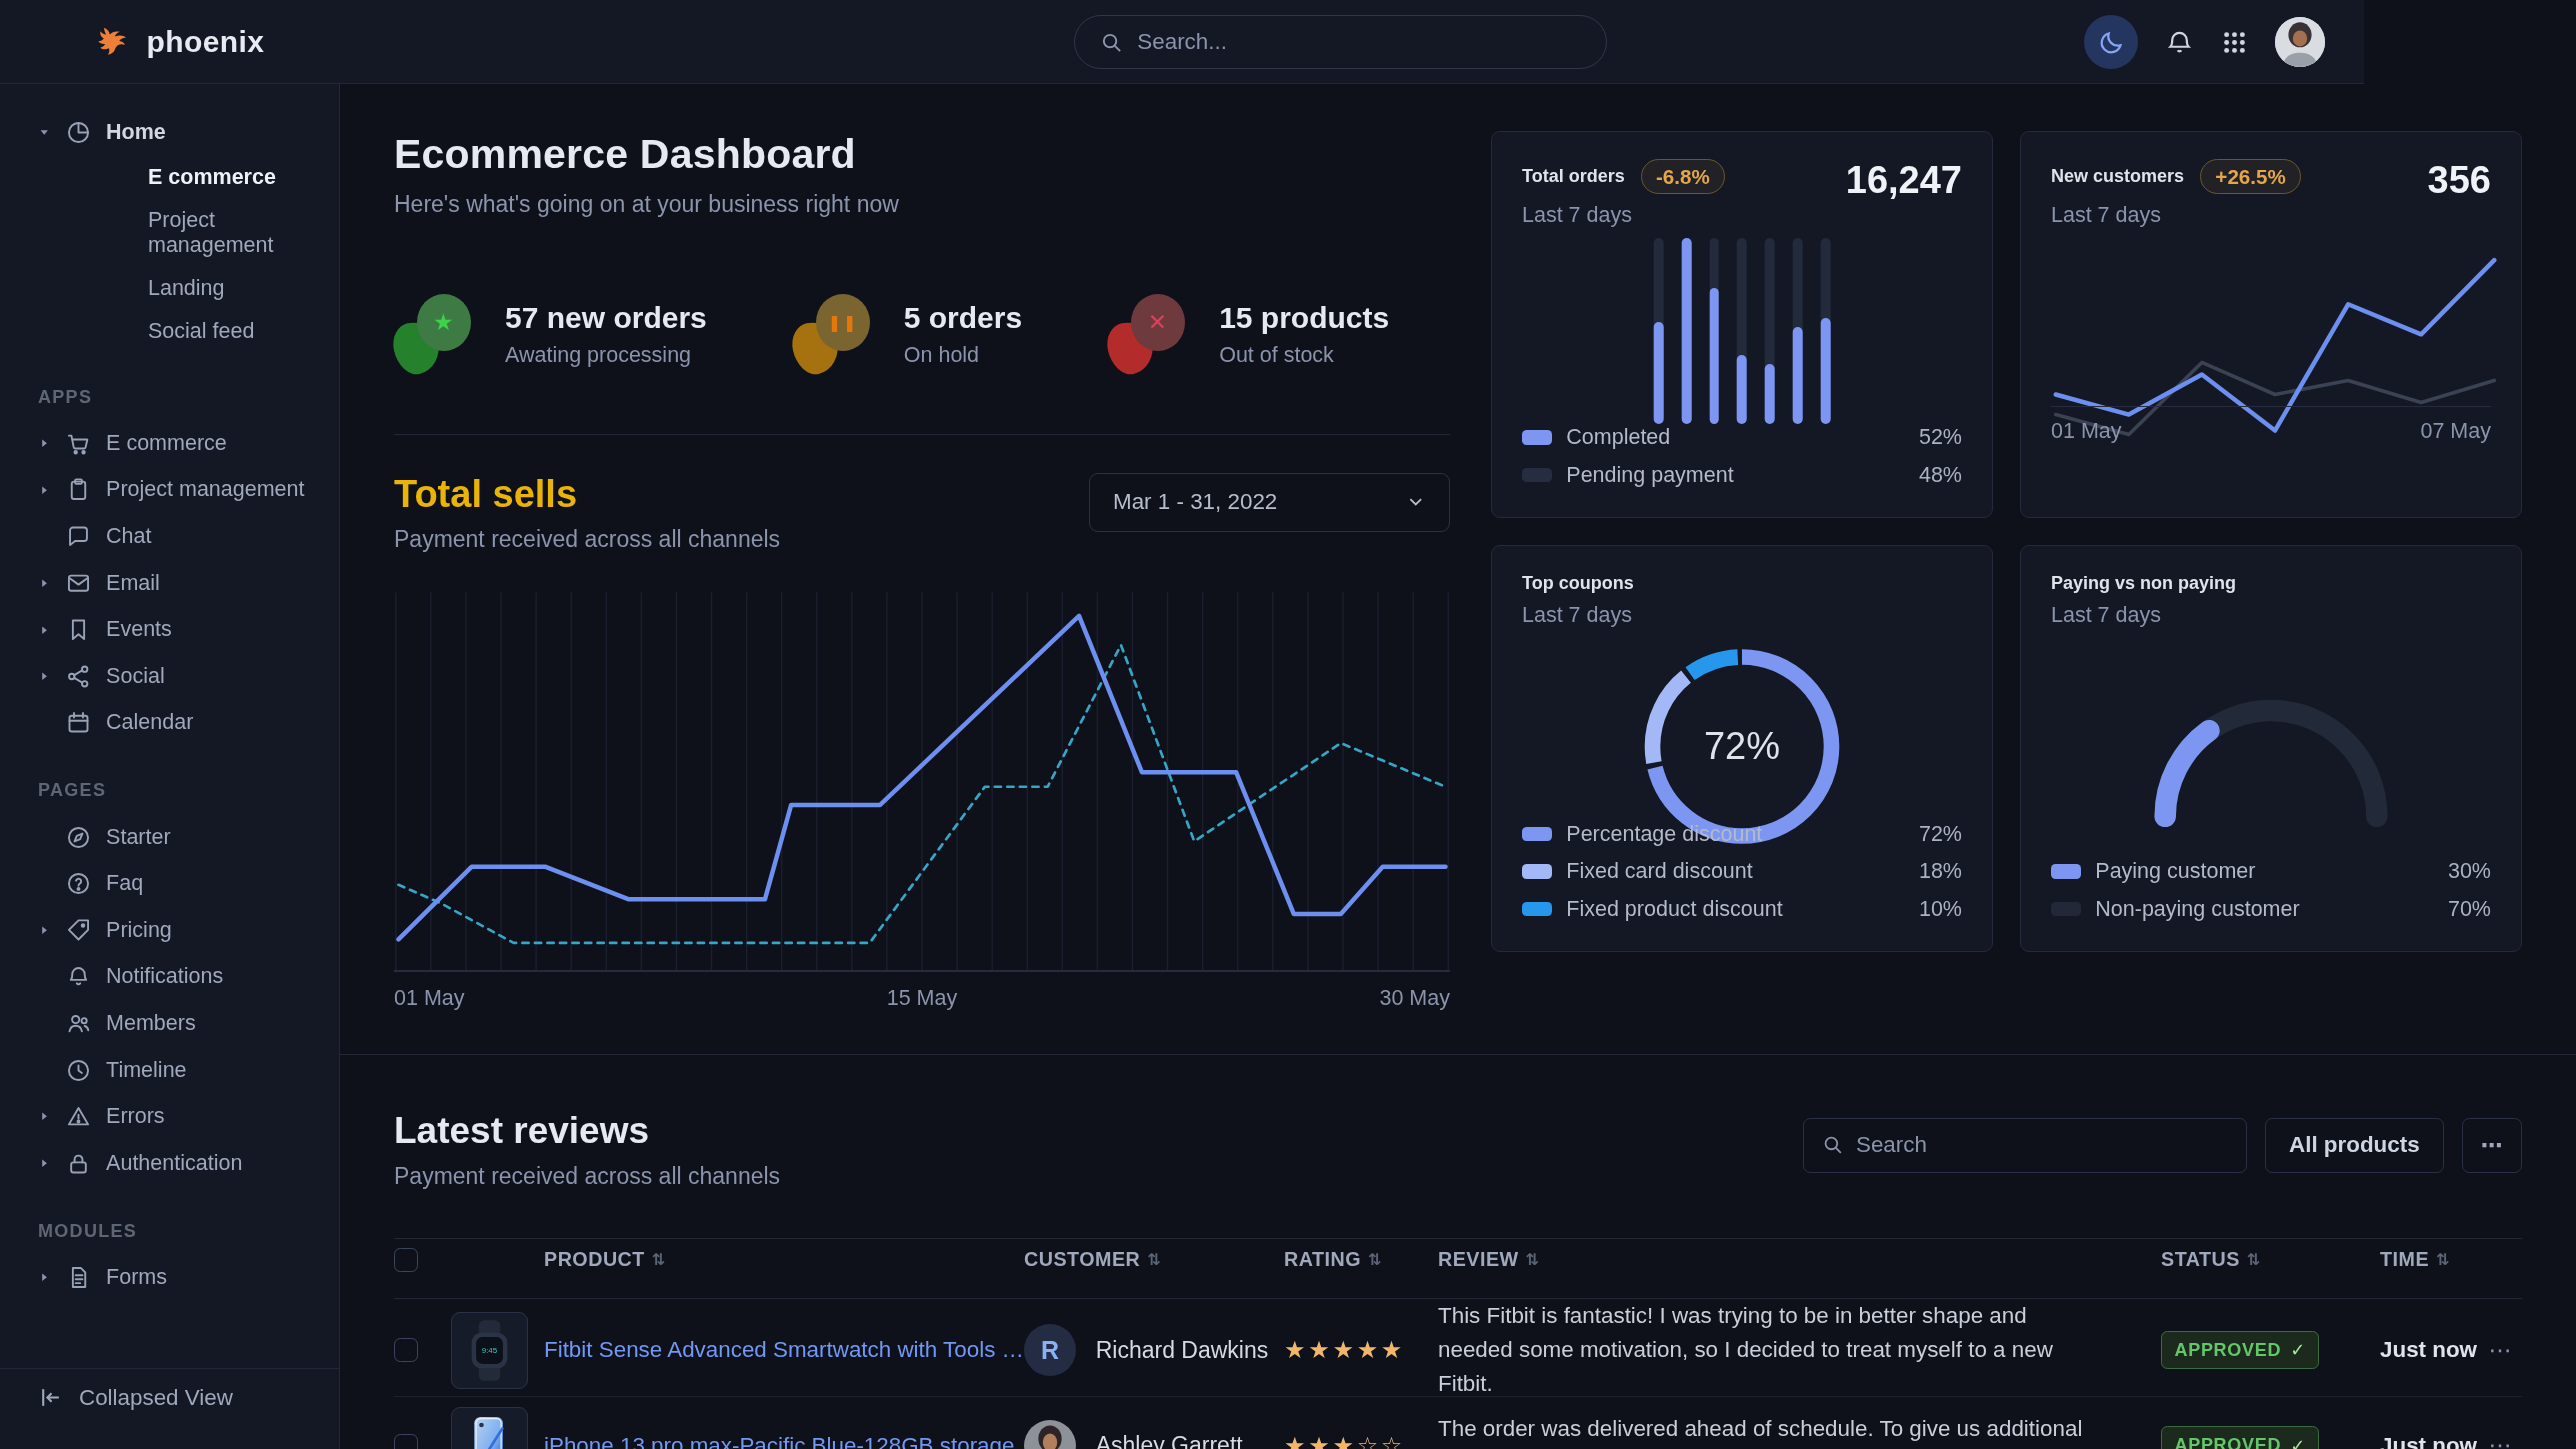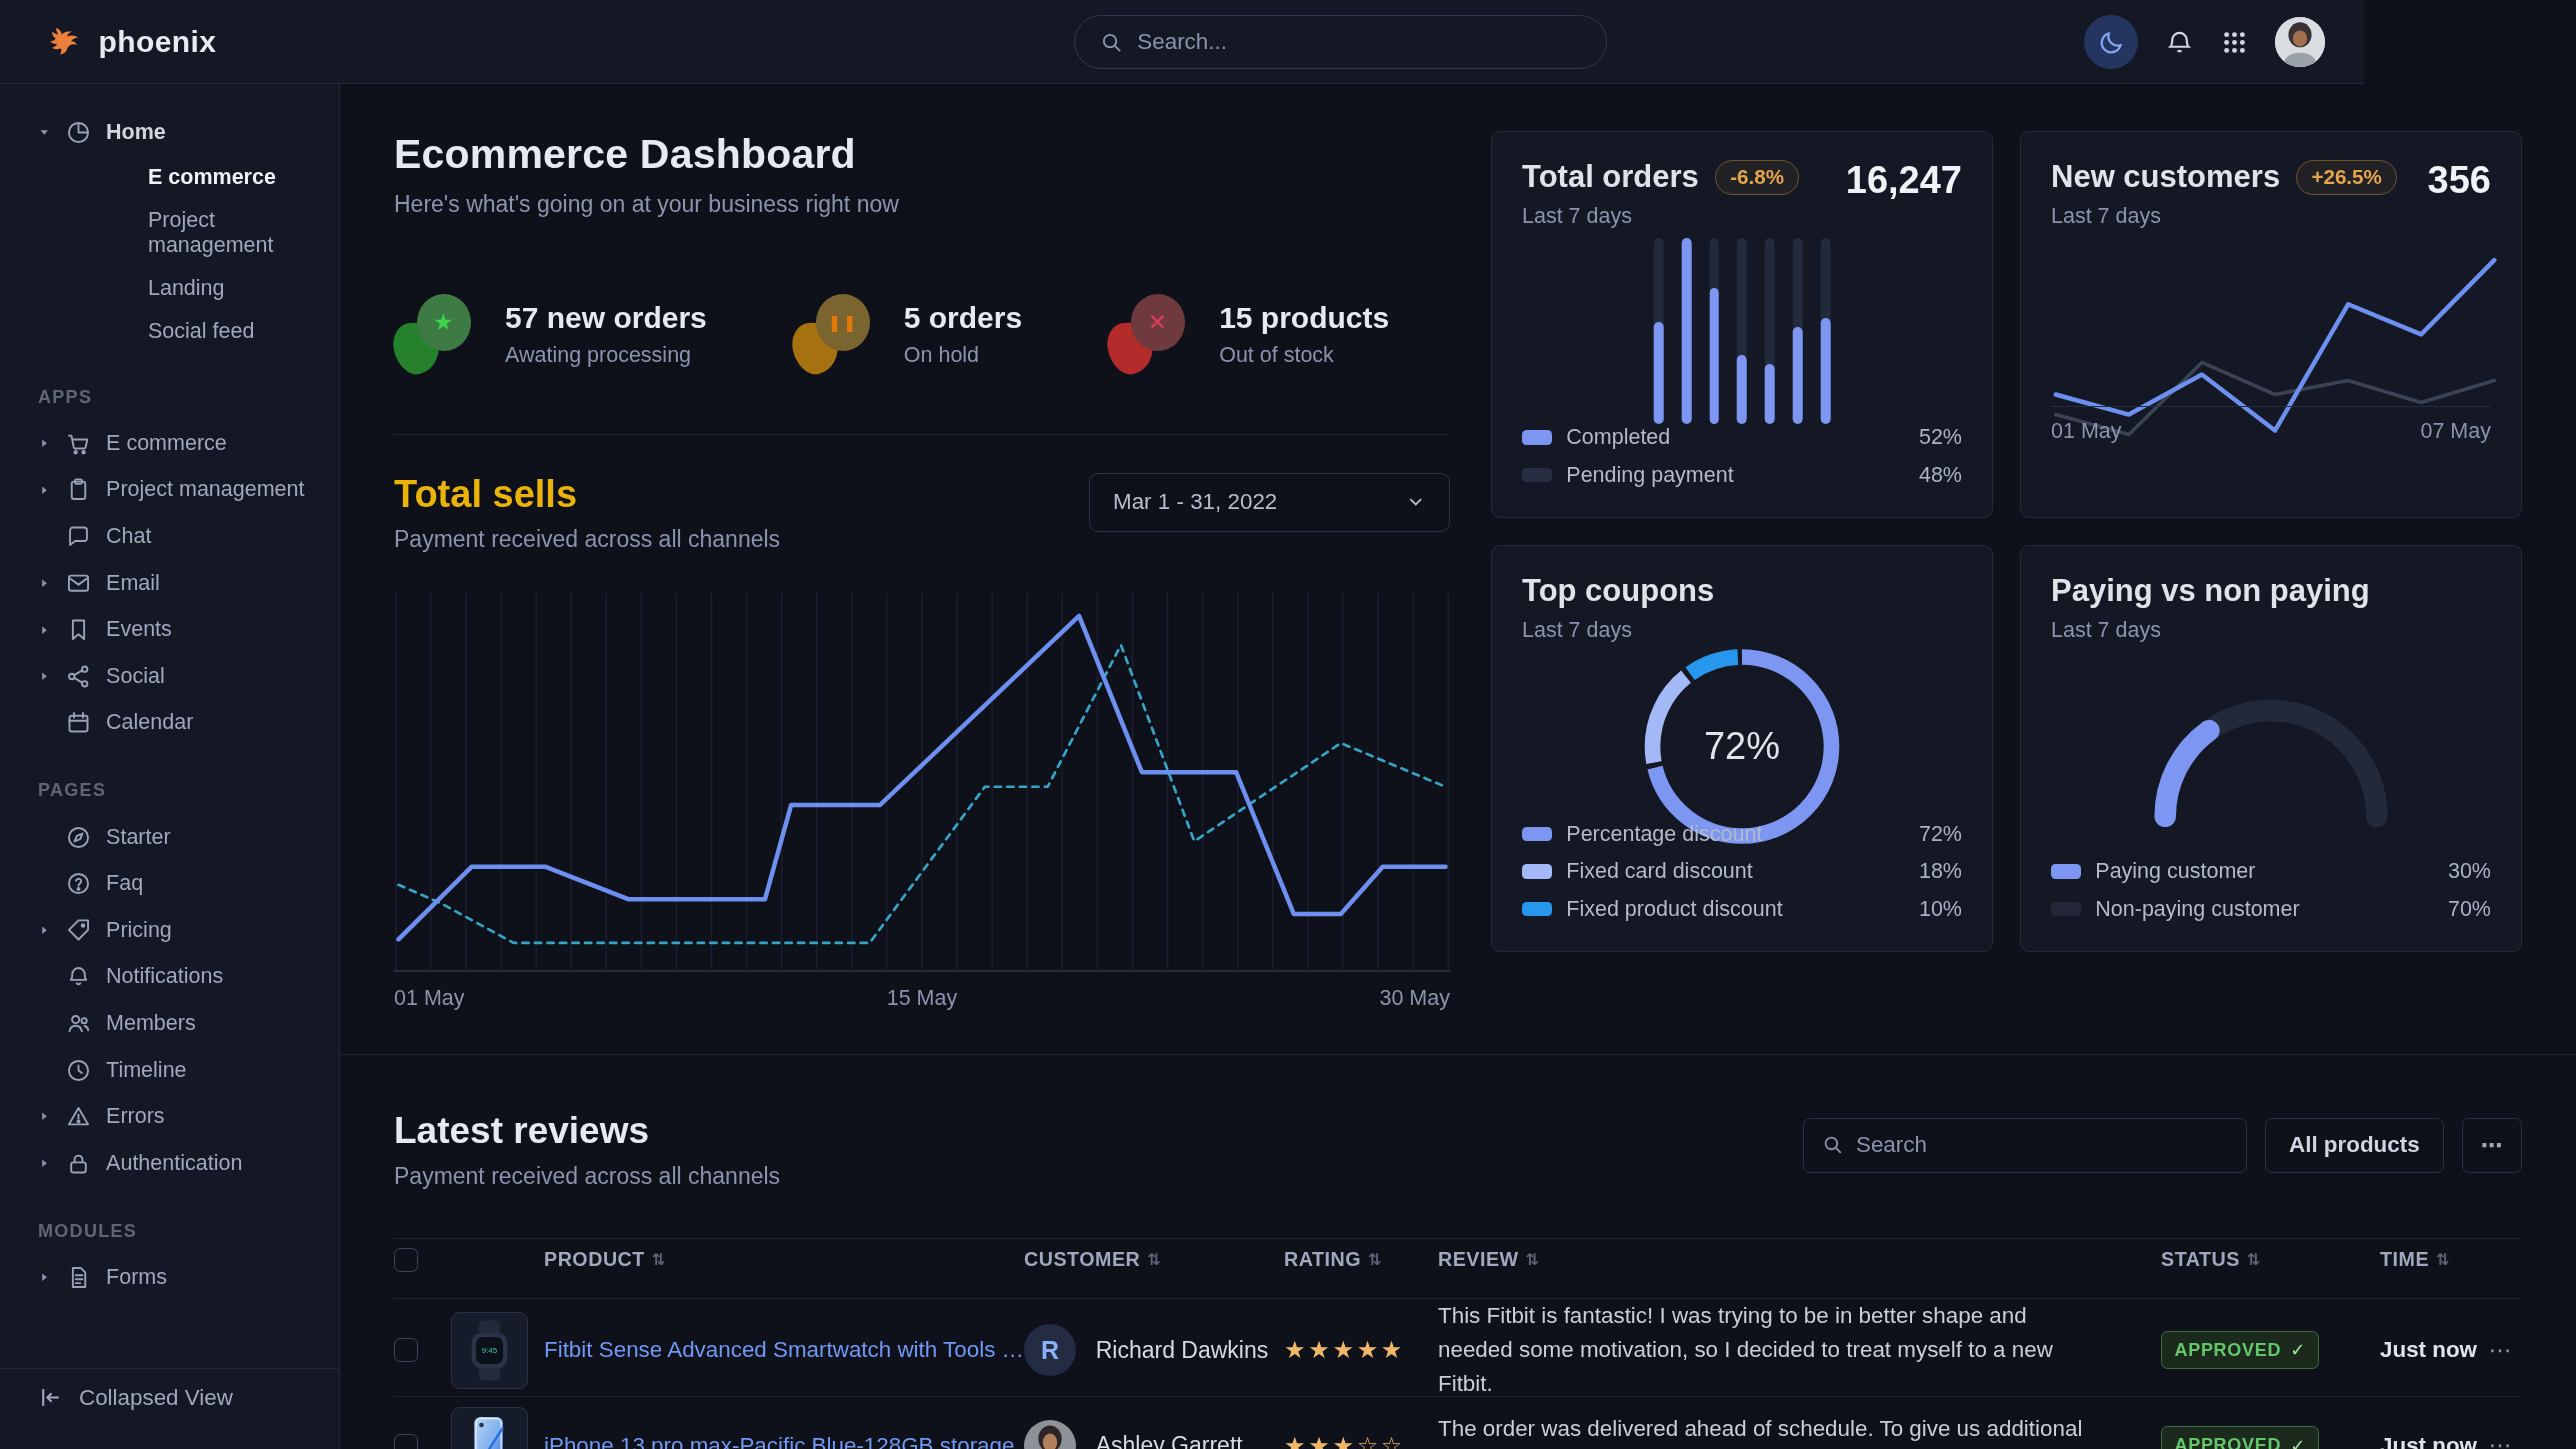--- a/index.html
+++ b/index.html
@@ -8,21 +8,21 @@
     --link:#7198f5; --blue:#6d8ff0; --periwinkle:#7d96f2; --lightblue:#a3b9f7;
     --azure:#2797ee; --teal:#35a6c7; --grayline:#3a4254; --track:#232a3c;
     --orange:#e5a54b; --green:#63c76a;
   }
   *{margin:0;padding:0;box-sizing:border-box;}
   html,body{width:2576px;height:1449px;overflow:hidden;background:var(--bg);
     font-family:"Liberation Sans","DejaVu Sans",sans-serif;color:var(--txt);}
   svg{display:block;}
   
   .navbar{position:absolute;top:0;left:0;width:2364px;height:84px;background:var(--panel);
-    border-bottom:0.9px solid var(--border);display:flex;align-items:center;z-index:5;}
+    border-bottom:0.9px solid var(--border);display:flex;align-items:center;z-index:5;padding-left:48px;}
   .brand{display:flex;align-items:center;gap:12.5px;padding-left:48px;width:340px;}
   .brand-name{font-size:30px;font-weight:700;color:#e7eaf1;letter-spacing:0.4px;}
   .nav-search{position:absolute;left:1074px;top:15px;width:533px;height:54px;border:0.9px solid #31374a;
     border-radius:27px;display:flex;align-items:center;gap:14.3px;padding:0 25px;background:transparent;}
   .nav-search input{flex:1;background:transparent;border:none;outline:none;color:#aeb6c8;font-size:22.4px;
     font-family:inherit;}
   .nav-search input::placeholder{color:#8a94ad;}
   .nav-actions{position:absolute;right:39px;top:0;height:84px;display:flex;align-items:center;gap:27px;}
   .icon-btn{background:none;border:none;cursor:pointer;display:flex;align-items:center;justify-content:center;}
   .moon-btn{width:54px;height:54px;border-radius:50%;background:#24365f;}
@@ -62,21 +62,21 @@
   .sec-sub{font-size:23px;color:var(--muted);margin-top:10.7px;}
   .date-select{width:361px;height:59px;border:0.9px solid var(--border2);border-radius:9px;background:transparent;
     display:flex;align-items:center;justify-content:space-between;padding:0 23px;color:#b6bdcc;font-size:22.4px;cursor:pointer;}
   #ts-chart{margin-top:34px;}
   .ts-labels{display:flex;justify-content:space-between;font-size:21.5px;color:var(--muted);margin-top:14.3px;}
   
   .cards{flex:1;display:grid;grid-template-columns:1fr 1fr;grid-template-rows:387px 407px;gap:27px;}
   .card{background:var(--panel);border:0.9px solid #242a3c;border-radius:9px;padding:27px 30px;position:relative;}
   .card-head{display:flex;align-items:flex-start;justify-content:space-between;}
   .card-title-wrap{display:flex;align-items:center;gap:16px;}
-  .card-title{font-size:31px;font-weight:700;color:#dfe3ea;}
+  .card-title{font-size:18px;font-weight:700;color:#dfe3ea;}
   .badge{font-size:20.6px;font-weight:700;color:var(--orange);border:0.9px solid #6f5627;background:rgba(229,165,75,.07);
     border-radius:19.7px;padding:4.5px 14.3px;}
   .card-value{font-size:38px;font-weight:700;color:#eff2f6;}
   .card-period{font-size:21.5px;color:var(--muted);margin-top:9px;}
   .legend{position:absolute;left:30px;right:30px;bottom:23px;}
   .legend-row{display:flex;align-items:center;gap:14.3px;font-size:21.5px;color:#b3bac9;padding:6.3px 0;}
   .legend-row .sw{width:30px;height:14.3px;border-radius:4.5px;flex:0 0 30px;}
   .legend-row .lv{margin-left:auto;color:#aab2c4;}
   #orders-bars{position:absolute;left:50%;transform:translateX(-50%);top:106px;height:186px;display:flex;gap:18px;align-items:flex-end;}
   .bar-track{position:relative;width:9.8px;height:186px;background:var(--track);border-radius:5.4px;}

